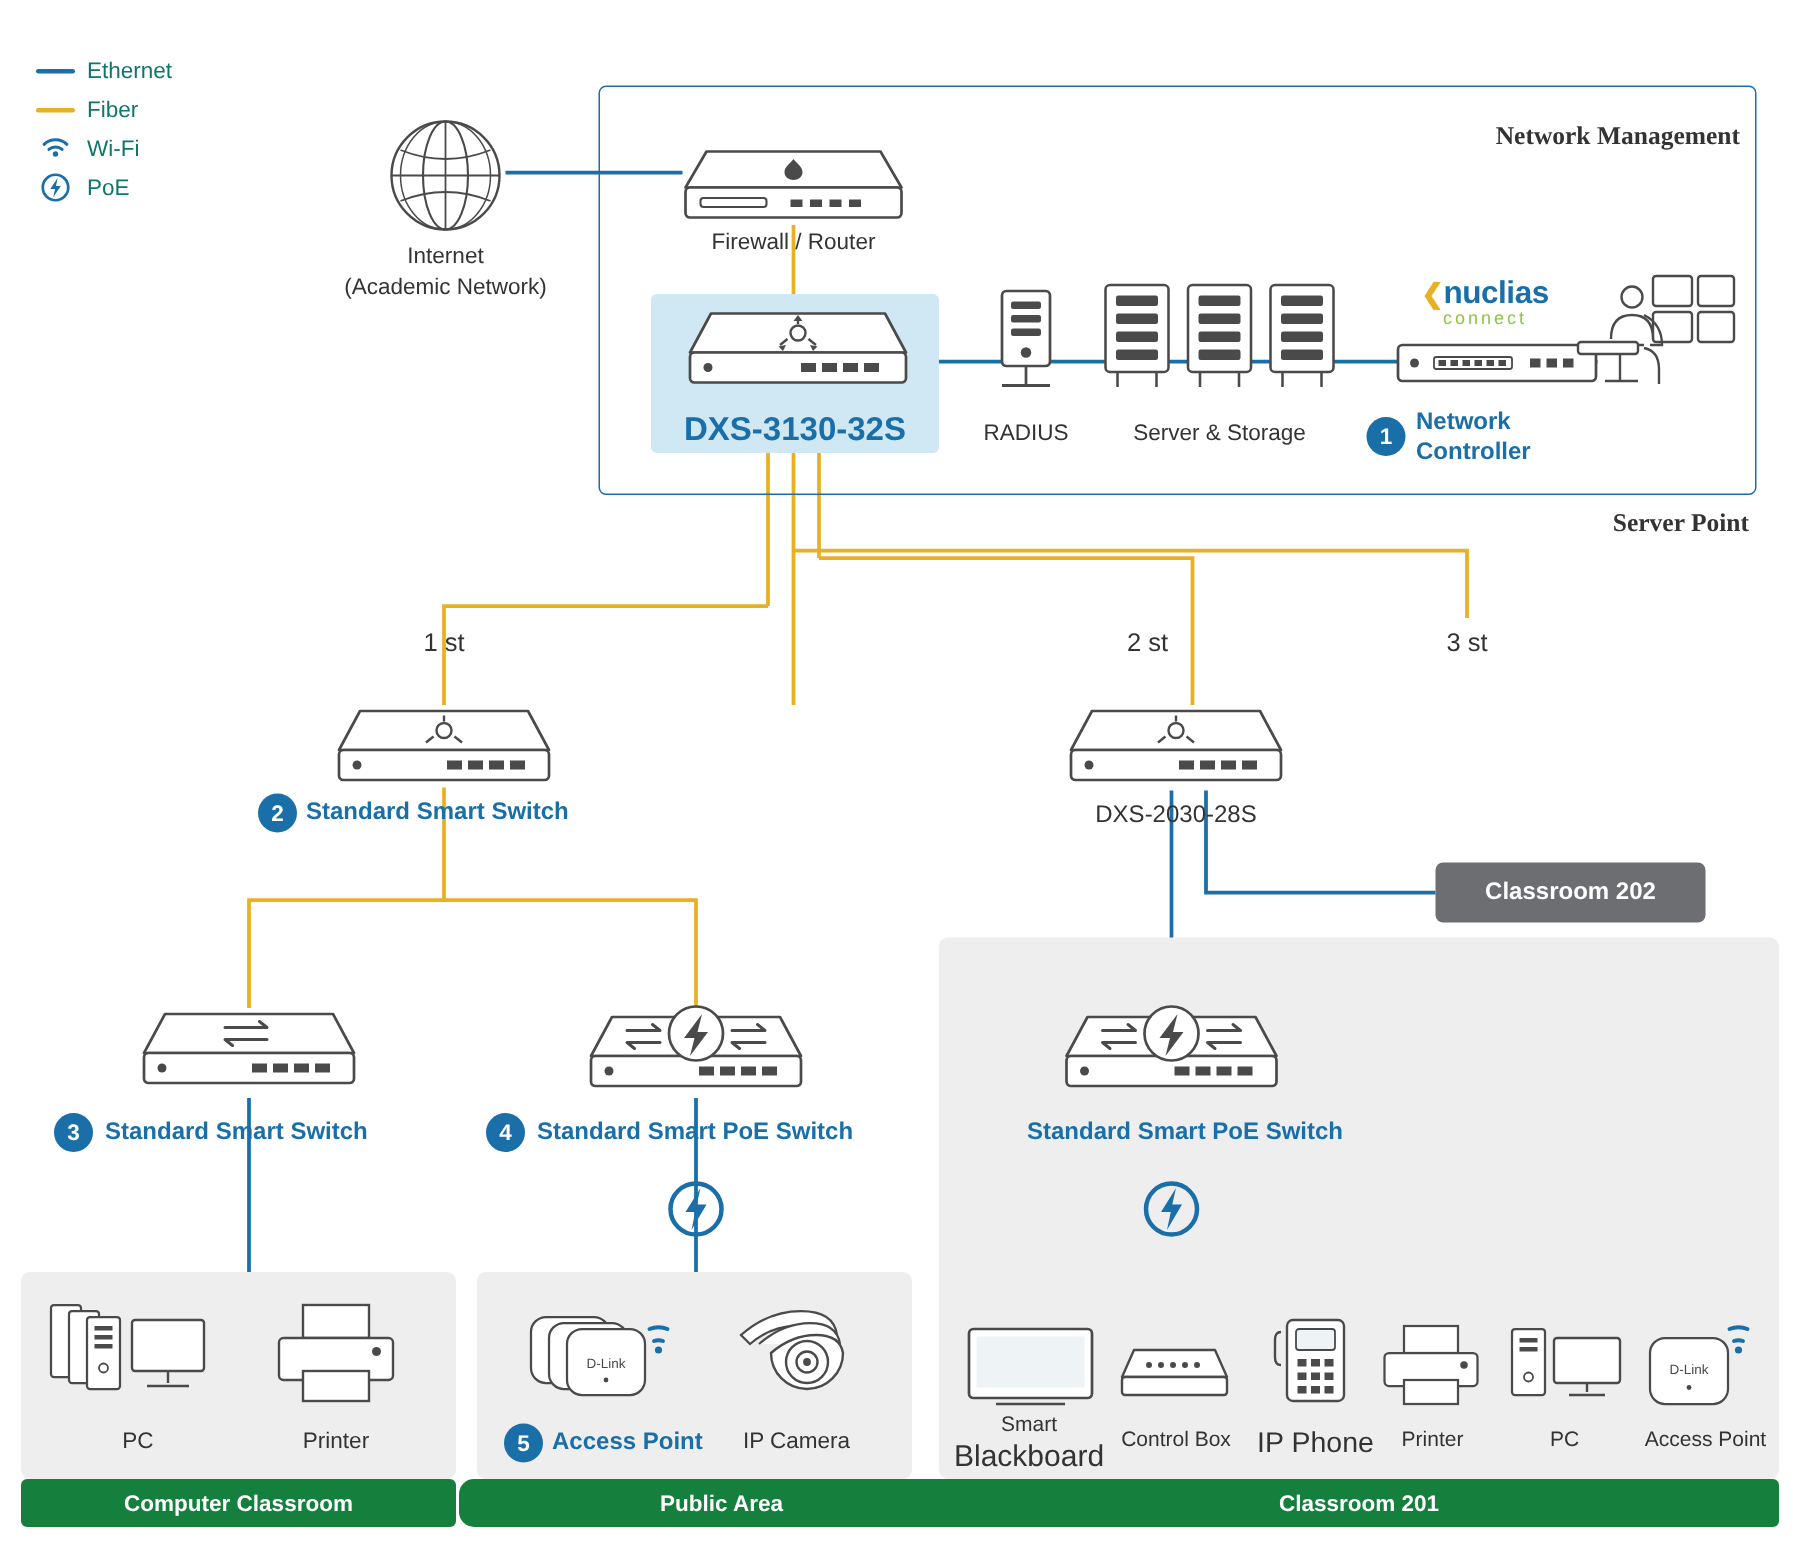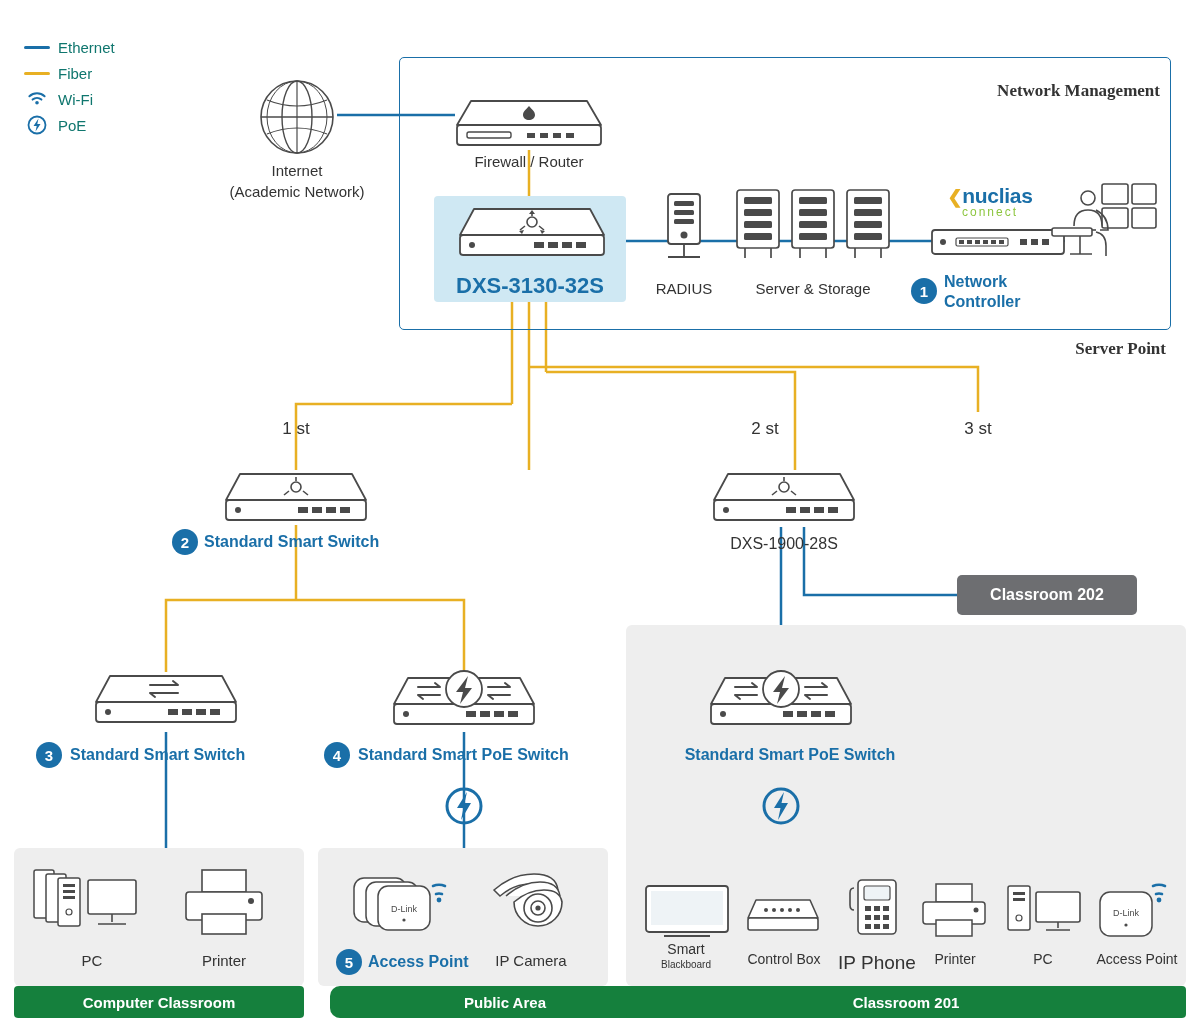--- a/index.html
+++ b/index.html
@@ -91,21 +91,21 @@
 
 <div class="mgmt-box"></div>
 <div class="highlight-box"></div>
 
 <div class="grey-area" style="left:14px;top:848px;width:290px;height:138px;"></div>
 <div class="grey-bar" style="left:14px;top:986px;width:290px;height:32px;">
   <span>Computer Classroom</span>
 </div>
 
 <div class="grey-area" style="left:318px;top:848px;width:290px;height:138px;"></div>
-<div class="grey-bar" style="left:330px;top:986px;width:350px;height:32px;border-radius:10px;">
+<div class="grey-bar" style="left:306px;top:986px;width:350px;height:32px;border-radius:10px;">
   <span>Public Area</span>
 </div>
 
 <div class="grey-area" style="left:626px;top:625px;width:560px;height:361px;"></div>
 <div class="grey-bar" style="left:626px;top:986px;width:560px;height:32px;">
   <span>Classroom 201</span>
 </div>
 
 <div class="classroom-tag">
   <span>Classroom 202</span>
@@ -313,21 +313,21 @@
     <g fill="#4a4a4a">
       <rect x="76" y="39" width="10" height="6"></rect>
         <rect x="90" y="39" width="10" height="6"></rect>
       <rect x="104" y="39" width="10" height="6"></rect>
         <rect x="118" y="39" width="10" height="6"></rect>
     </g>
     <circle cx="74" cy="19" r="5" fill="#fff" stroke="#4a4a4a" stroke-width="1.6"></circle>
     <path d="M74 9 v4 M67 23 l-5 4 M81 23 l5 4" stroke="#4a4a4a" stroke-width="1.6"></path>
   </svg>
 </div>
-<div class="lbl" style="left:704px;top:534px;width:160px;font-size:16px;">DXS-1900-28S</div>
+<div class="lbl" style="left:704px;top:534px;width:160px;font-size:16px;">DXS-2030-28S</div>
 
 <div class="dev" style="left:92px;top:670px;">
   <svg width="148" height="58" viewBox="0 0 148 58">
     <path d="M18 6 L130 6 L144 32 L4 32 Z" fill="#fff" stroke="#4a4a4a" stroke-width="1.8" stroke-linejoin="round"></path>
     <rect x="4" y="32" width="140" height="20" rx="3" fill="#fff" stroke="#4a4a4a" stroke-width="1.8"></rect>
     <circle cx="16" cy="42" r="3" fill="#4a4a4a"></circle>
     <g fill="#4a4a4a">
       <rect x="76" y="39" width="10" height="6"></rect>
         <rect x="90" y="39" width="10" height="6"></rect>
       <rect x="104" y="39" width="10" height="6"></rect>
@@ -449,21 +449,21 @@
 <div class="lbl" style="left:481px;top:952px;width:100px;">IP Camera</div>
 
 <div class="dev" style="left:644px;top:884px;">
   <svg width="86" height="56" viewBox="0 0 86 56">
     <rect x="2" y="2" width="82" height="46" rx="3" fill="#fff" stroke="#4a4a4a" stroke-width="1.8"></rect>
     <rect x="7" y="7" width="72" height="34" fill="#eef3f6"></rect>
     <line x1="20" y1="52" x2="66" y2="52" stroke="#4a4a4a" stroke-width="1.8"></line>
   </svg>
 </div>
 <div class="lbl" style="left:636px;top:941px;width:100px;font-size:14px;">Smart</div>
-<div class="lbl" style="left:636px;top:959px;width:100px;font-size:10px;">Blackboard</div>
+<div class="lbl" style="left:636px;top:959px;width:100px;font-size:20px;">Blackboard</div>
 
 <div class="dev" style="left:744px;top:894px;">
   <svg width="78" height="40" viewBox="0 0 78 40">
     <path d="M12 6 L66 6 L74 24 L4 24 Z" fill="#fff" stroke="#4a4a4a" stroke-width="1.6" stroke-linejoin="round"></path>
     <rect x="4" y="24" width="70" height="12" rx="2" fill="#fff" stroke="#4a4a4a" stroke-width="1.6"></rect>
     <g fill="#4a4a4a">
       <circle cx="22" cy="16" r="2"></circle>
         <circle cx="30" cy="16" r="2"></circle>
         <circle cx="38" cy="16" r="2"></circle>
       <circle cx="46" cy="16" r="2"></circle>

